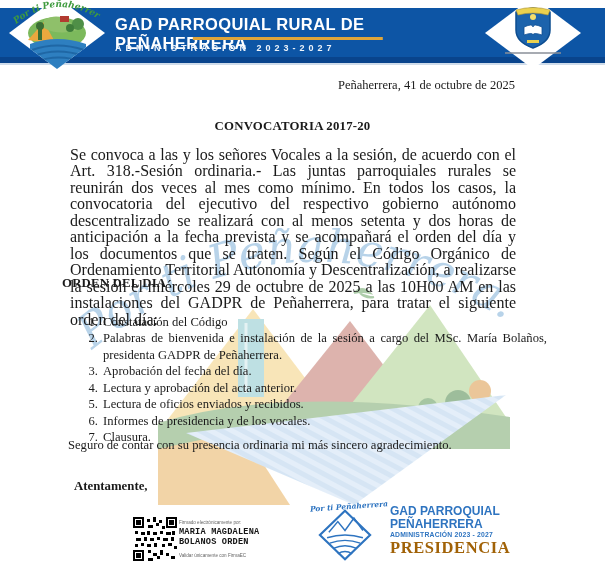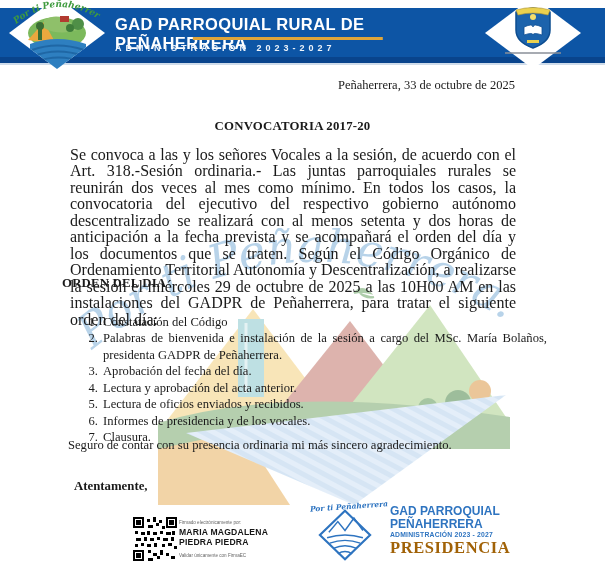--- a/index.html
+++ b/index.html
@@ -39,21 +39,21 @@
   .orden{position:absolute;left:62px;top:276px;font-weight:bold;font-size:12.8px;letter-spacing:.2px;text-align:right;}
   ol.agenda{position:absolute;left:70px;top:314px;width:446px;margin:0;
     padding-left:31px;font-size:12.6px;line-height:16.45px;text-align:justify;}
   ol.agenda li{margin:0;padding-left:2px;}
   .closing{position:absolute;left:68px;top:438px;width:450px;font-size:12.6px;}
   .salutation{position:absolute;left:74px;top:479px;font-weight:bold;font-size:12.8px;}
   
   .qr{position:absolute;left:133px;top:517px;z-index:3;}
   .sig{position:absolute;left:179px;top:520px;z-index:3;line-height:1;}
   .sig .tiny{font-family:"Liberation Sans",sans-serif;font-size:4.6px;color:#666;margin:1px 0;}
-  .sig .name{font-family:Liberation Sans, sans-serif;font-weight:bold;font-size:8.6px;
+  .sig .name{font-family:Liberation Mono, monospace;font-weight:bold;font-size:8.6px;
     color:#151515;letter-spacing:.2px;line-height:10.5px;}
   .f-logo{position:absolute;left:286px;top:501px;width:230px;height:60px;z-index:3;}
   .f-script{position:absolute;left:8px;top:1px;width:110px;text-align:center;
     font-family:"DejaVu Serif",serif;font-style:italic;font-weight:bold;
     font-size:7.5px;color:#2e74c0;transform:rotate(-4deg);}
   .f-diamond{position:absolute;left:32px;top:8px;}
   .f-text{position:absolute;left:104px;top:4px;width:112px;
     font-family:"Liberation Sans",sans-serif;color:#2e74c0;}
   .f-l1{font-weight:bold;font-size:12px;line-height:13px;}
   .f-l2{font-weight:bold;font-size:12px;line-height:13px;}
@@ -138,21 +138,21 @@
         <rect x="527" y="40" width="12" height="3" fill="#ead14f"></rect>
         <rect x="505" y="52" width="56" height="2" fill="#8a8f98" opacity=".75"></rect>
       </g>
     </svg>
     <div class="hdr-title">GAD PARROQUIAL RURAL DE PEÑAHERRERA</div>
     <div class="hdr-underline"></div>
     <div class="hdr-sub">ADMINISTRACIÓN 2023-2027</div>
   </div>
 
   <div class="content">
-    <div class="dateline">Peñaherrera, 33 de octubre de 2025</div>
+    <div class="dateline">Peñaherrera, 41 de octubre de 2025</div>
     <div class="doc-title">CONVOCATORIA 2017-20</div>
     <div class="body-par">Se convoca a las y los señores Vocales a la sesión, de acuerdo con el Art. 318.-Sesión ordinaria.- Las juntas parroquiales rurales se reunirán dos veces al mes como mínimo. En todos los casos, la convocatoria del ejecutivo del respectivo gobierno autónomo descentralizado se realizará con al menos setenta y dos horas de anticipación a la fecha prevista y se acompañará el orden del día y los documentos que se traten. Según el Código Orgánico de Ordenamiento Territorial Autonomía y Descentralización, a realizarse la sesión el miércoles 29 de octubre de 2025 a las 10H00 AM en las instalaciones del GADPR de Peñaherrera, para tratar el siguiente orden del día:</div>
     <div class="orden">ORDEN DEL DIA</div>
     <ol class="agenda">
       <li>Constatación del Código</li>
       <li>Palabras de bienvenida e instalación de la sesión a cargo del MSc. María Bolaños, presidenta GADPR de Peñaherrera.</li>
       <li>Aprobación del fecha del día.</li>
       <li>Lectura y aprobación del acta anterior.</li>
       <li>Lectura de oficios enviados y recibidos.</li>
       <li>Informes de presidencia y de los vocales.</li>
@@ -205,21 +205,21 @@
         <rect x="18" y="22" width="2" height="3"></rect>
         <rect x="22" y="24" width="2" height="2"></rect>
       <rect x="25" y="26" width="3" height="2"></rect>
         <rect x="10" y="27" width="3" height="2"></rect>
         <rect x="16" y="26" width="2" height="2"></rect>
     </g>
   </svg>
   <div class="sig">
     <div class="tiny">Firmado electrónicamente por:</div>
     <div class="name">MARIA MAGDALENA</div>
-    <div class="name">PIEDRA PIEDRA</div>
+    <div class="name">BOLANOS ORDEN</div>
     <div class="tiny" style="margin-top:6px">Validar únicamente con FirmaEC</div>
   </div>
 
   <div class="f-logo">
     <div class="f-script">Por ti Peñaherrera</div>
     <svg class="f-diamond" width="54" height="52" viewBox="0 0 60 58">
       <polygon points="30,2 58,29 30,56 2,29" fill="none" stroke="#2e74c0" stroke-width="2.4"></polygon>
       <path d="M12,26 L22,14 L30,24 L40,10 L50,24" fill="none" stroke="#2e74c0" stroke-width="1.6"></path>
       <path d="M10,32 Q30,26 50,32" fill="none" stroke="#2e74c0" stroke-width="1.6"></path>
       <path d="M13,38 Q30,32 47,38" fill="none" stroke="#2e74c0" stroke-width="1.6"></path>

